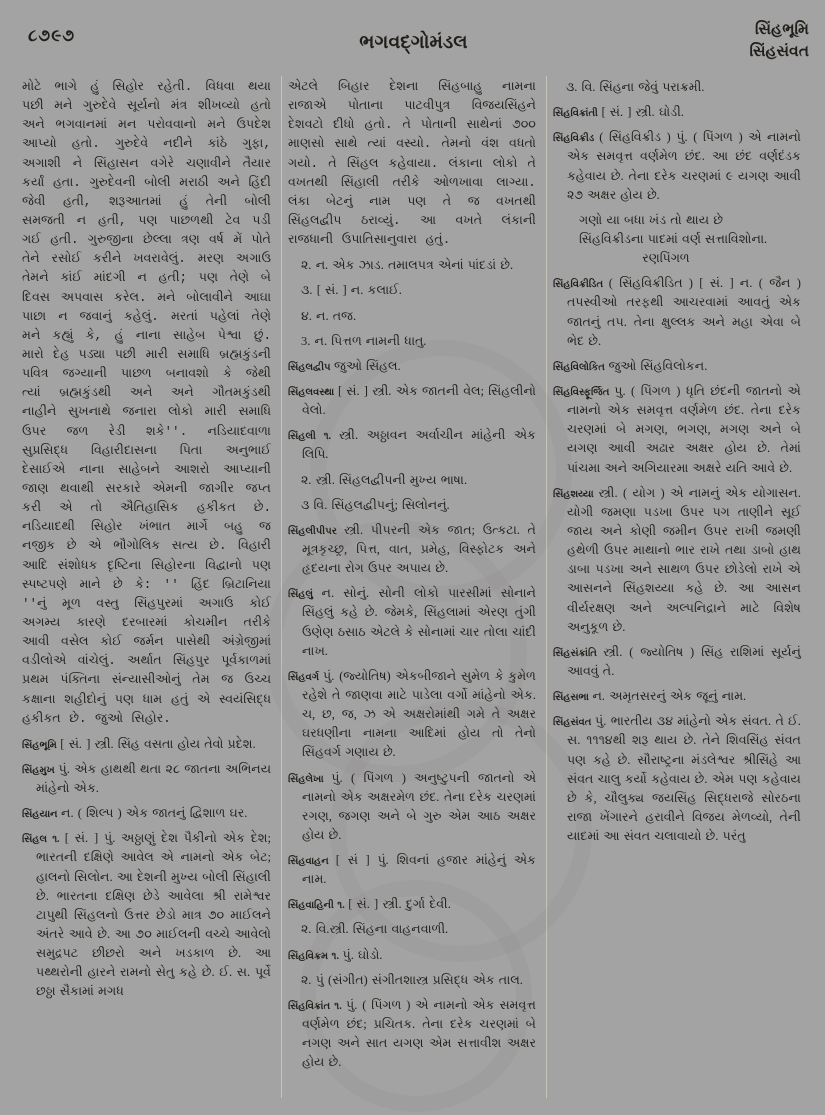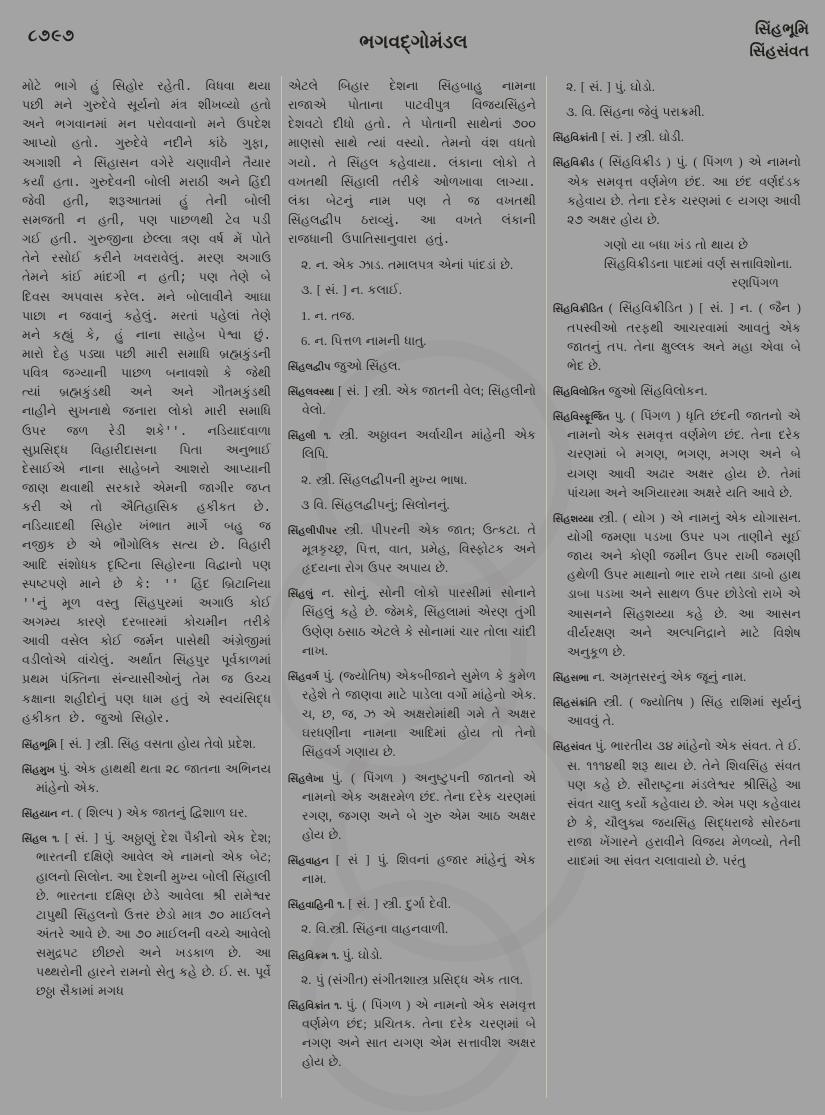--- a/index.html
+++ b/index.html
@@ -48,22 +48,22 @@
     line-height:1.52;
     text-align:justify;
     margin:0 0 6px 0;
     word-spacing:1px;
   }
   .para{text-indent:0;font-family:Liberation Mono, monospace;}
   .entry{padding-left:14px;text-indent:-14px;}
   .headword{font-weight:bold;font-size:10px;}
   .sense{margin-left:13px;padding-left:12px;text-indent:-12px;}
   .verse{margin-left:26px;text-align:left;margin-bottom:0;}
-  .verse .verse-line{white-space:nowrap;margin-left:25px;}
-  .attribution{text-align:right;margin:0 22px 6px 0;}
+  .verse .verse-line{white-space:nowrap;}
+  .attribution{text-align:center;margin:0 22px 6px 0;}
 </style>
 </head>
 <body>
 
 <div class="page">
   <div class="watermark wm1"></div>
   <div class="watermark wm2"></div>
   <div class="watermark wm3"></div>
   <div class="watermark wm4"></div>
 
@@ -81,50 +81,49 @@
         <div class="block para">મોટે ભાગે હું સિહોર રહેતી. વિધવા થયા પછી મને ગુરુદેવે સૂર્યનો મંત્ર શીખવ્યો હતો અને ભગવાનમાં મન પરોવવાનો મને ઉપદેશ આપ્યો હતો. ગુરુદેવે નદીને કાંઠે ગુફા, અગાશી ને સિંહાસન વગેરે ચણાવીને તૈયાર કર્યાં હતા. ગુરુદેવની બોલી મરાઠી અને હિંદી જેવી હતી, શરૂઆતમાં હું તેની બોલી સમજતી ન હતી, પણ પાછળથી ટેવ પડી ગઈ હતી. ગુરુજીના છેલ્લા ત્રણ વર્ષ મેં પોતે તેને રસોઈ કરીને ખવરાવેલું. મરણ અગાઉ તેમને કાંઈ માંદગી ન હતી; પણ તેણે બે દિવસ અપવાસ કરેલ. મને બોલાવીને આઘા પાછા ન જવાનું કહેલું. મરતાં પહેલાં તેણે મને કહ્યું કે, હું નાના સાહેબ પેશ્વા છું. મારો દેહ પડ્યા પછી મારી સમાધિ બ્રહ્મકુંડની પવિત્ર જગ્યાની પાછળ બનાવશો કે જેથી ત્યાં બ્રહ્મકુંડથી અને અને ગૌતમકુંડથી નાહીને સુખનાથે જનારા લોકો મારી સમાધિ ઉપર જળ રેડી શકે''. નડિયાદવાળા સુપ્રસિદ્ધ વિહારીદાસના પિતા અનુભાઈ દેસાઈએ નાના સાહેબને આશરો આપ્યાની જાણ થવાથી સરકારે એમની જાગીર જપ્ત કરી એ તો ઐતિહાસિક હકીકત છે. નડિયાદથી સિહોર ખંભાત માર્ગે બહુ જ નજીક છે એ ભૌગોલિક સત્ય છે. વિહારી આદિ સંશોધક દૃષ્ટિના સિહોરના વિદ્વાનો પણ સ્પષ્ટપણે માને છે કે: '' હિંદ બ્રિટાનિયા ''નું મૂળ વસ્તુ સિંહપુરમાં અગાઉ કોઈ અગમ્ય કારણે દરબારમાં કોચમીન તરીકે આવી વસેલ કોઈ જર્મન પાસેથી અંગ્રેજીમાં વડીલોએ વાંચેલું. અર્થાત સિંહપુર પૂર્વકાળમાં પ્રથમ પંક્તિના સંન્યાસીઓનું તેમ જ ઉચ્ચ કક્ષાના શહીદોનું પણ ધામ હતું એ સ્વયંસિદ્ધ હકીકત છે. જુઓ સિહોર.</div>
         <div class="block entry"><b class="headword">સિંહભૂમિ </b>[ સં. ] સ્ત્રી. સિંહ વસતા હોય તેવો પ્રદેશ.</div>
         <div class="block entry"><b class="headword">સિંહમુખ </b>પું. એક હાથથી થતા ૨૮ જાતના અભિનય માંહેનો એક.</div>
         <div class="block entry"><b class="headword">સિંહયાન </b>ન. ( શિલ્પ ) એક જાતનું દ્વિશાળ ઘર.</div>
         <div class="block entry"><b class="headword">સિંહલ ૧. </b>[ સં. ] પું. અઠ્ઠાણું દેશ પૈકીનો એક દેશ; ભારતની દક્ષિણે આવેલ એ નામનો એક બેટ; હાલનો સિલોન. આ દેશની મુખ્ય બોલી સિંહાલી છે. ભારતના દક્ષિણ છેડે આવેલા શ્રી રામેશ્વર ટાપુથી સિંહલનો ઉત્તર છેડો માત્ર ૭૦ માઈલને અંતરે આવે છે. આ ૭૦ માઈલની વચ્ચે આવેલો સમુદ્રપટ છીછરો અને ખડકાળ છે. આ પથ્થરોની હારને રામનો સેતુ કહે છે. ઈ. સ. પૂર્વે છઠ્ઠા સૈકામાં મગધ</div>
       </div>
     <div class="col">
         <div class="block para">એટલે બિહાર દેશના સિંહબાહુ નામના રાજાએ પોતાના પાટવીપુત્ર વિજયસિંહને દેશવટો દીધો હતો. તે પોતાની સાથેનાં ૭૦૦ માણસો સાથે ત્યાં વસ્યો. તેમનો વંશ વધતો ગયો. તે સિંહલ કહેવાયા. લંકાના લોકો તે વખતથી સિંહાલી તરીકે ઓળખાવા લાગ્યા. લંકા બેટનું નામ પણ તે જ વખતથી સિંહલદ્વીપ ઠરાવ્યું. આ વખતે લંકાની રાજધાની ઉપાતિસાનુવારા હતું.</div>
         <div class="block sense">૨. ન. એક ઝાડ. તમાલપત્ર એનાં પાંદડાં છે.</div>
         <div class="block sense">૩. [ સં. ] ન. કલાઈ.</div>
-        <div class="block sense">1. ન. તજ.</div>
-        <div class="block sense">6. ન. પિત્તળ નામની ધાતુ.</div>
+        <div class="block sense">૪. ન. તજ.</div>
+        <div class="block sense">3. ન. પિત્તળ નામની ધાતુ.</div>
         <div class="block entry"><b class="headword">સિંહલદ્વીપ </b>જુઓ સિંહલ.</div>
         <div class="block entry"><b class="headword">સિંહલવસ્થા </b>[ સં. ] સ્ત્રી. એક જાતની વેલ; સિંહલીનો વેલો.</div>
         <div class="block entry"><b class="headword">સિંહલી ૧. </b>સ્ત્રી. અઠ્ઠાવન અર્વાચીન માંહેની એક લિપિ.</div>
         <div class="block sense">૨. સ્ત્રી. સિંહલદ્વીપની મુખ્ય ભાષા.</div>
         <div class="block sense">૩ વિ. સિંહલદ્વીપનું; સિલોનનું.</div>
         <div class="block entry"><b class="headword">સિંહલીપીપર </b>સ્ત્રી. પીપરની એક જાત; ઉત્કટા. તે મૂત્રકૃચ્છ્ર, પિત્ત, વાત, પ્રમેહ, વિસ્ફોટક અને હૃદયના રોગ ઉપર અપાય છે.</div>
         <div class="block entry"><b class="headword">સિંહલું </b>ન. સોનું. સોની લોકો પારસીમાં સોનાને સિંહલું કહે છે. જેમકે, સિંહલામાં એરણ તુંગી ઉણેણ ઠસાઠ એટલે કે સોનામાં ચાર તોલા ચાંદી નાખ.</div>
         <div class="block entry"><b class="headword">સિંહવર્ગ </b>પું. (જ્યોતિષ) એકબીજાને સુમેળ કે કુમેળ રહેશે તે જાણવા માટે પાડેલા વર્ગો માંહેનો એક. ચ, છ, જ, ઝ એ અક્ષરોમાંથી ગમે તે અક્ષર ઘરધણીના નામના આદિમાં હોય તો તેનો સિંહવર્ગ ગણાય છે.</div>
         <div class="block entry"><b class="headword">સિંહલેખા </b>પું. ( પિંગળ ) અનુષ્ટુપની જાતનો એ નામનો એક અક્ષરમેળ છંદ. તેના દરેક ચરણમાં રગણ, જગણ અને બે ગુરુ એમ આઠ અક્ષર હોય છે.</div>
         <div class="block entry"><b class="headword">સિંહવાહન </b>[ સં ] પું. શિવનાં હજાર માંહેનું એક નામ.</div>
         <div class="block entry"><b class="headword">સિંહવાહિની ૧. </b>[ સં. ] સ્ત્રી. દુર્ગા દેવી.</div>
         <div class="block sense">૨. વિ.સ્ત્રી. સિંહના વાહનવાળી.</div>
         <div class="block entry"><b class="headword">સિંહવિક્રમ ૧. </b>પું. ઘોડો.</div>
         <div class="block sense">૨. પું (સંગીત) સંગીતશાસ્ત્ર પ્રસિદ્ધ એક તાલ.</div>
         <div class="block entry"><b class="headword">સિંહવિક્રાંત ૧. </b>પું. ( પિંગળ ) એ નામનો એક સમવૃત્ત વર્ણમેળ છંદ; પ્રચિતક. તેના દરેક ચરણમાં બે નગણ અને સાત યગણ એમ સત્તાવીશ અક્ષર હોય છે.</div>
       </div>
     <div class="col">
-        <div class="block sense">૨. [ સં. ] પું. ઘોડો.</div>
         <div class="block sense">૩. વિ. સિંહના જેવું પરાક્રમી.</div>
         <div class="block entry"><b class="headword">સિંહવિક્રાંતી </b>[ સં. ] સ્ત્રી. ઘોડી.</div>
         <div class="block entry"><b class="headword">સિંહવિક્રીડ </b>( સિંહવિક્રીડ ) પું. ( પિંગળ ) એ નામનો એક સમવૃત્ત વર્ણમેળ છંદ. આ છંદ વર્ણદંડક કહેવાય છે. તેના દરેક ચરણમાં ૯ યગણ આવી ૨૭ અક્ષર હોય છે.</div>
         <div class="block verse">
           <div class="verse-line">ગણો યા બધા ખંડ તો થાય છે</div>
           <div class="verse-line">સિંહવિક્રીડના પાદમાં વર્ણ સત્તાવિશોના.</div>
         </div>
         <div class="block attribution">રણપિંગળ</div>
         <div class="block entry"><b class="headword">સિંહવિક્રીડિત </b>( સિંહવિક્રીડિત ) [ સં. ] ન. ( જૈન ) તપસ્વીઓ તરફથી આચરવામાં આવતું એક જાતનું તપ. તેના ક્ષુલ્લક અને મહા એવા બે ભેદ છે.</div>
         <div class="block entry"><b class="headword">સિંહવિલોકિત </b>જુઓ સિંહવિલોકન.</div>
         <div class="block entry"><b class="headword">સિંહવિસ્ફૂર્જિત </b>પુ. ( પિંગળ ) ધૃતિ છંદની જાતનો એ નામનો એક સમવૃત્ત વર્ણમેળ છંદ. તેના દરેક ચરણમાં બે મગણ, ભગણ, મગણ અને બે યગણ આવી અઢાર અક્ષર હોય છે. તેમાં પાંચમા અને અગિયારમા અક્ષરે યતિ આવે છે.</div>
         <div class="block entry"><b class="headword">સિંહશય્યા </b>સ્ત્રી. ( યોગ ) એ નામનું એક યોગાસન. યોગી જમણા પડખા ઉપર પગ તાણીને સૂઈ જાય અને કોણી જમીન ઉપર રાખી જમણી હથેળી ઉપર માથાનો ભાર રાખે તથા ડાબો હાથ ડાબા પડખા અને સાથળ ઉપર છોડેલો રાખે એ આસનને સિંહશય્યા કહે છે. આ આસન વીર્યરક્ષણ અને અલ્પનિદ્રાને માટે વિશેષ અનુકૂળ છે.</div>
+        <div class="block entry"><b class="headword">સિંહસંક્રાંતિ </b>સ્ત્રી. ( જ્યોતિષ ) સિંહ રાશિમાં સૂર્યનું આવવું તે.</div>
         <div class="block entry"><b class="headword">સિંહસભા </b>ન. અમૃતસરનું એક જૂનું નામ.</div>
-        <div class="block entry"><b class="headword">સિંહસંક્રાંતિ </b>સ્ત્રી. ( જ્યોતિષ ) સિંહ રાશિમાં સૂર્યનું આવવું તે.</div>
         <div class="block entry"><b class="headword">સિંહસંવત </b>પું. ભારતીય ૩૪ માંહેનો એક સંવત. તે ઈ. સ. ૧૧૧૪થી શરૂ થાય છે. તેને શિવસિંહ સંવત પણ કહે છે. સૌરાષ્ટ્રના મંડલેશ્વર શ્રીસિંહે આ સંવત ચાલુ કર્યો કહેવાય છે. એમ પણ કહેવાય છે કે, ચૌલુક્ય જયસિંહ સિદ્ધરાજે સોરઠના રાજા ખેંગારને હરાવીને વિજય મેળવ્યો, તેની યાદમાં આ સંવત ચલાવાયો છે. પરંતુ</div>
       </div>
   </div>
 </div>
 
 </body></html>

